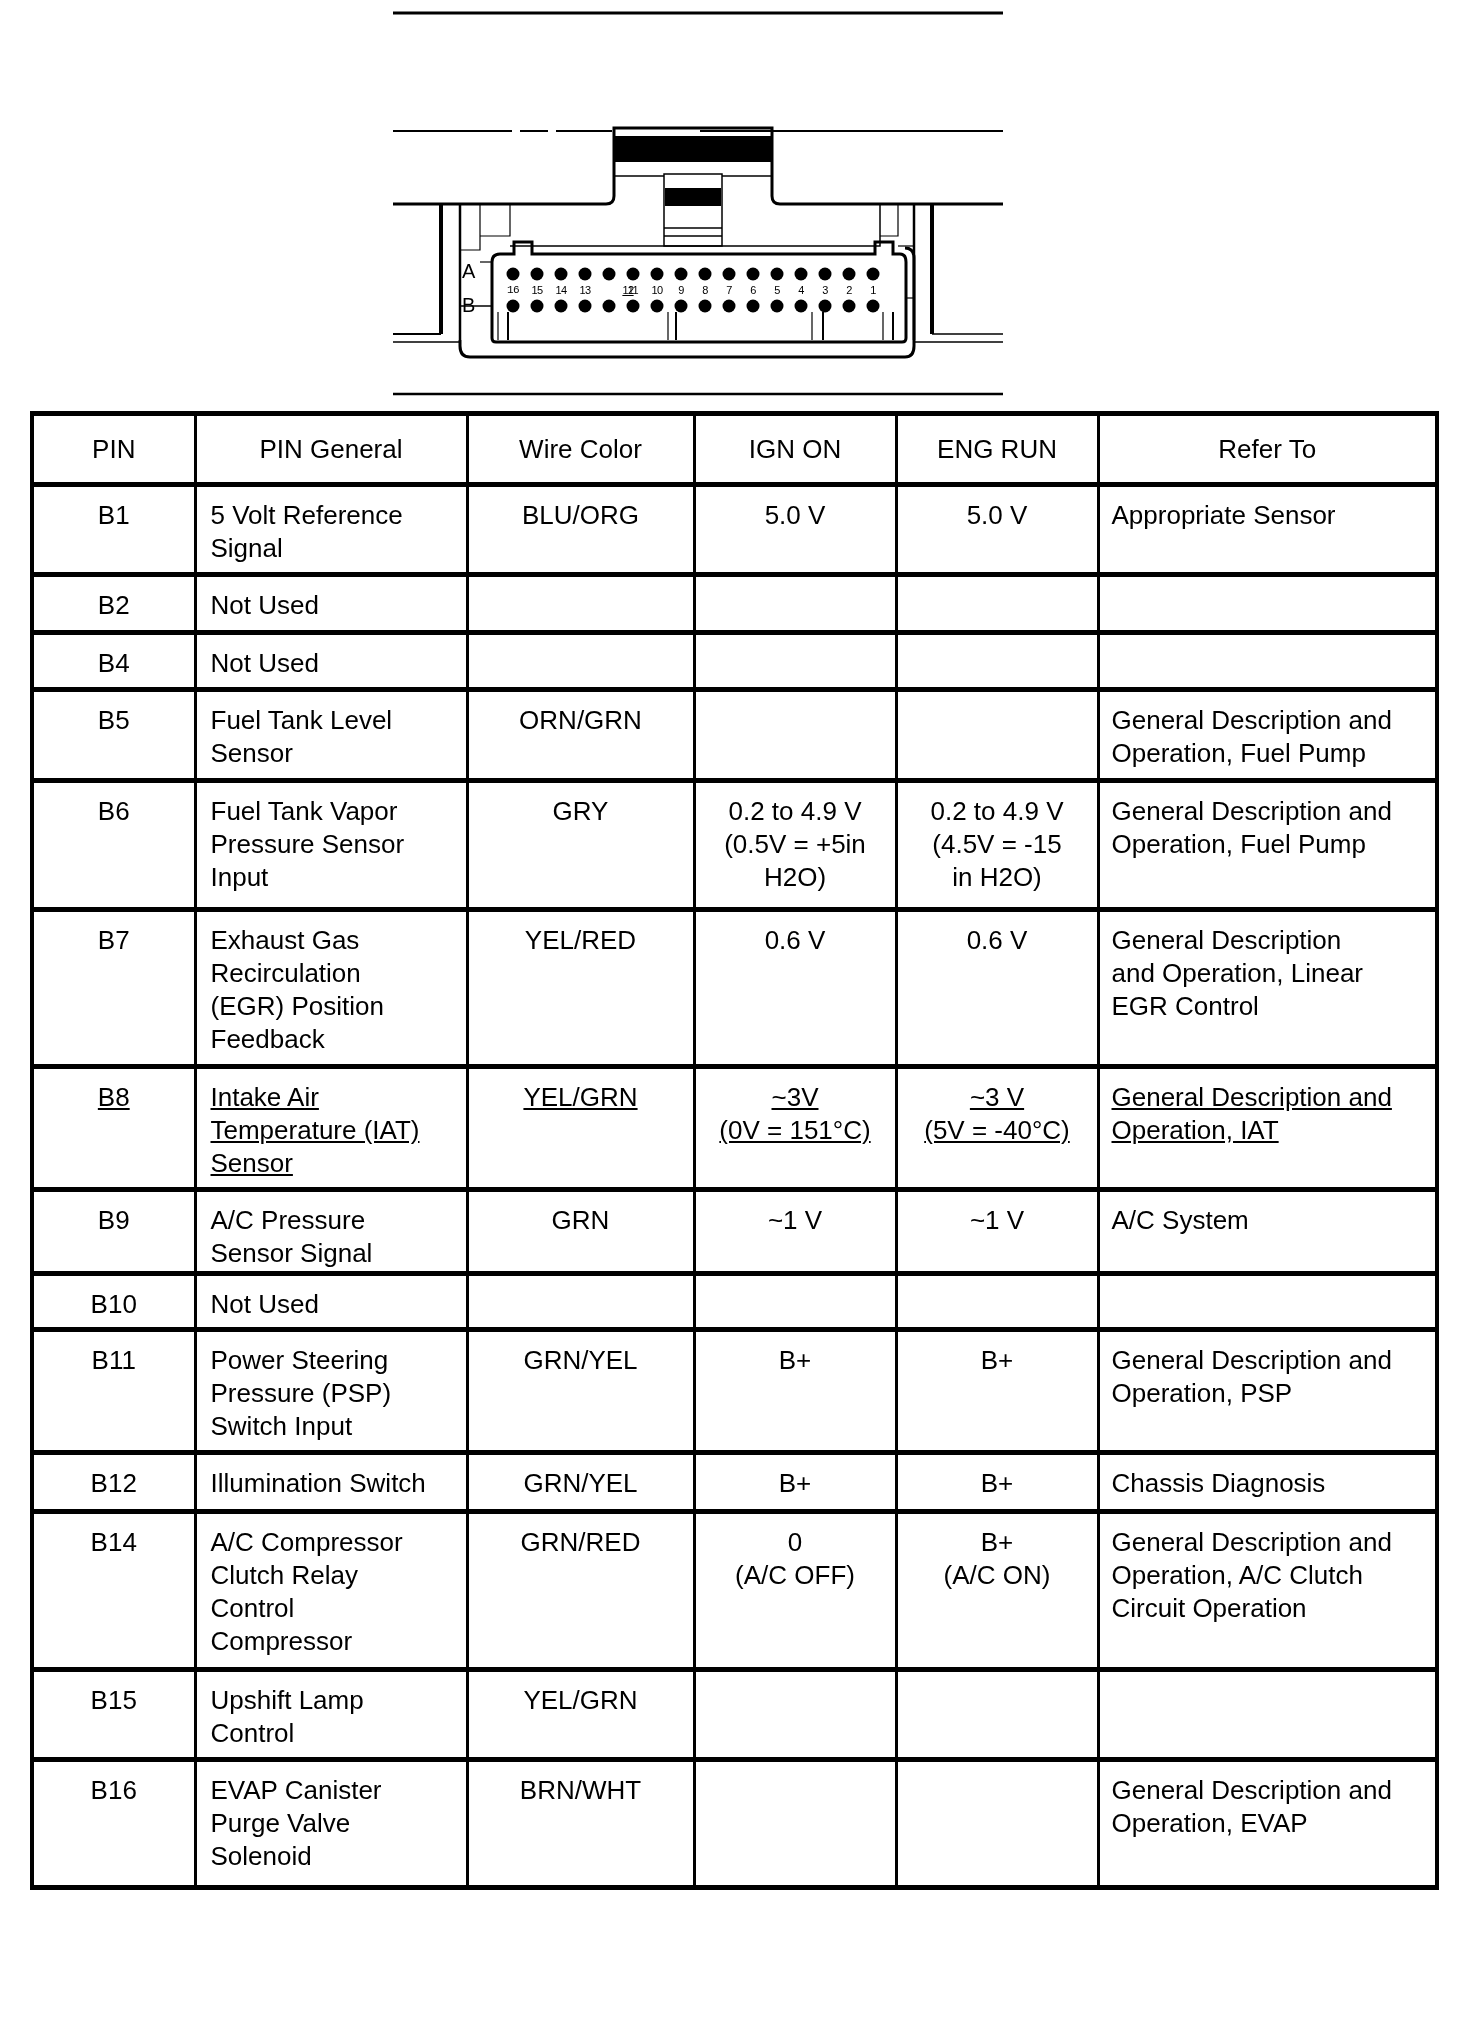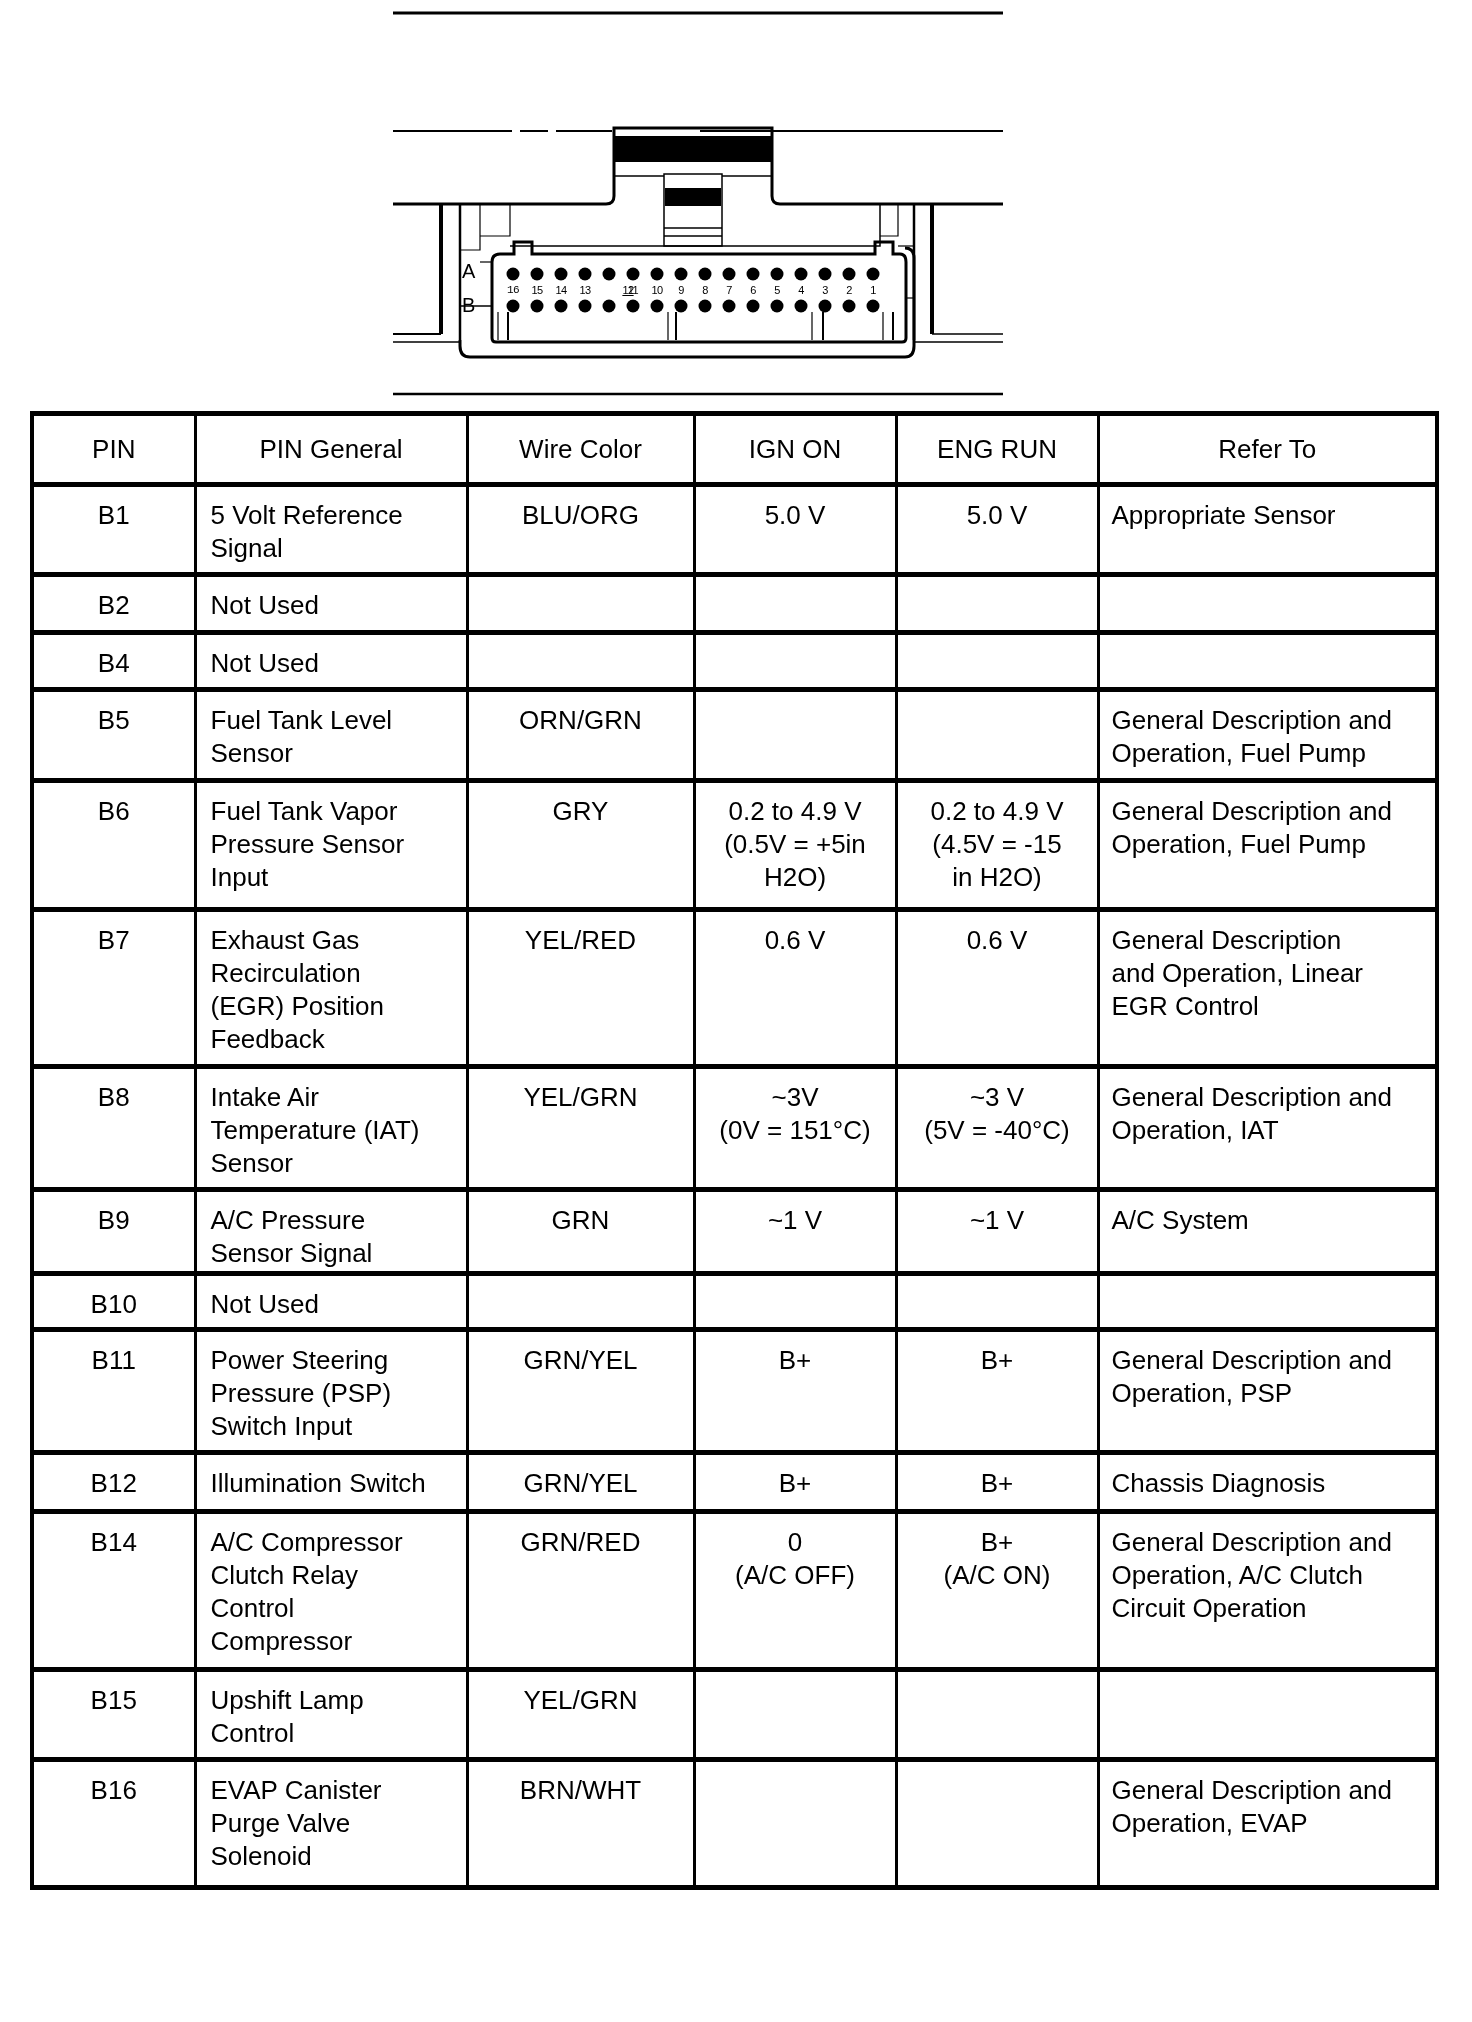--- a/index.html
+++ b/index.html
@@ -254,21 +254,21 @@
         </td>
         <td class="volt">
           <span class="line">0.6 V</span>
         </td>
         <td class="ref">
           <span class="line">General Description</span>
           <span class="line">and Operation, Linear</span>
           <span class="line">EGR Control</span>
         </td>
       </tr>
-      <tr style="height: 123px;">
+      <tr style="height: 123px; text-decoration: underline;">
         <td class="pin">B8</td>
         <td class="func">
           <span class="line">Intake Air</span>
           <span class="line">Temperature (IAT)</span>
           <span class="line">Sensor</span>
         </td>
         <td class="wire">YEL/GRN</td>
         <td class="volt">
           <span class="line">~3V</span>
           <span class="line">(0V = 151°C)</span>

